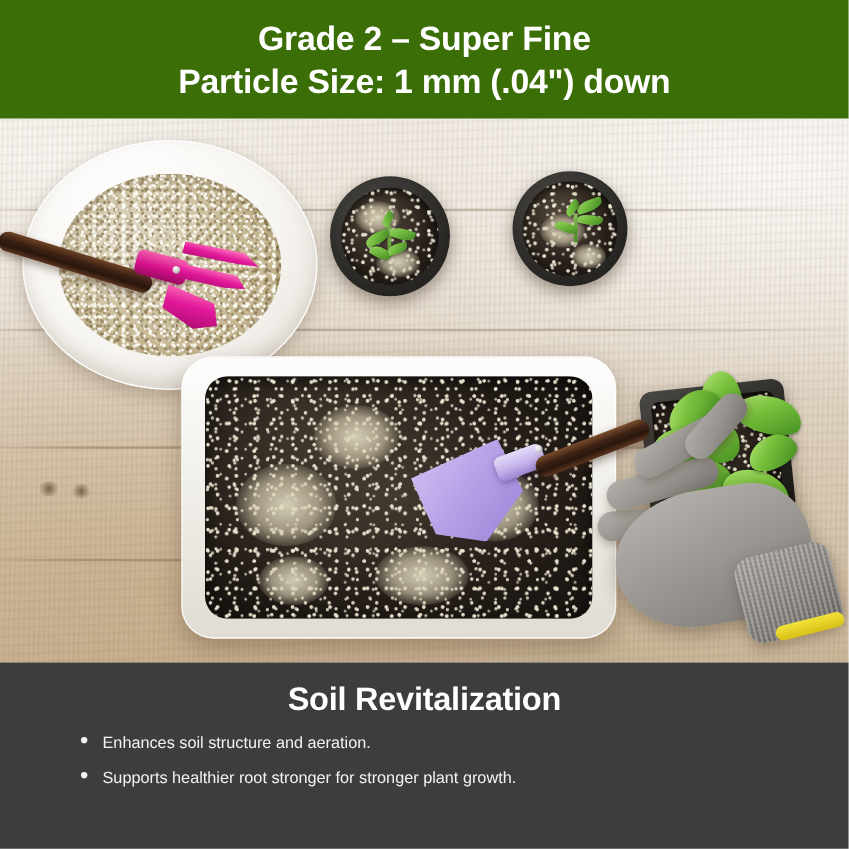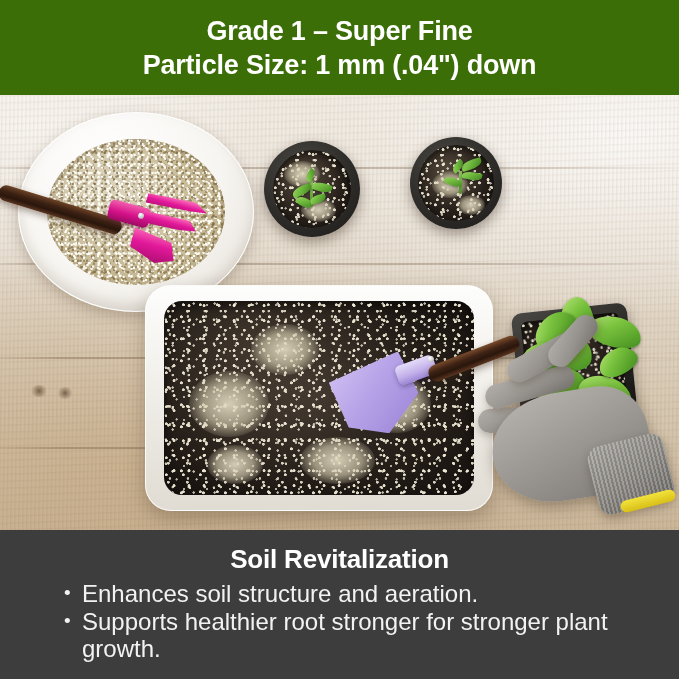--- a/index.html
+++ b/index.html
@@ -263,34 +263,34 @@
   .footer {
     position:absolute; left:0; top:530px; width:679px; height:182px;
     background:#3d3d3d; padding:12px 40px 0 40px;
   }
   .footer-title {
     color:#ffffff; font-weight:bold; font-size:26px; line-height:34px;
     text-align:center; letter-spacing:-0.2px;
   }
   .bullets { list-style:none; margin-top:4px; padding-left:24px; }
   .bullets li {
-    position:relative; color:#f2f2f2; font-size:24px; line-height:27px;
+    position:relative; color:#f2f2f2; font-size:13px; line-height:27px;
     padding-left:18px; margin-bottom:1px;
   }
   .bullets li::before {
     content:"\2022"; position:absolute; left:0; top:-1px; color:#f2f2f2; font-size:19px;
   }
 </style>
 </head>
 <body>
 
 <div class="page">
 
   <div class="header">
-    <div class="header-line">Grade 1 – Super Fine</div>
+    <div class="header-line">Grade 2 – Super Fine</div>
     <div class="header-line">Particle Size: 1 mm (.04") down</div>
   </div>
 
   <div class="photo">
     <div class="wood-grain"></div>
     <div class="plank" style="top:72px;"></div>
     <div class="plank" style="top:168px;"></div>
     <div class="plank" style="top:262px;"></div>
     <div class="plank" style="top:352px;"></div>
     <div class="knot" style="left:30px;  top:290px; width:18px; height:12px;"></div>

